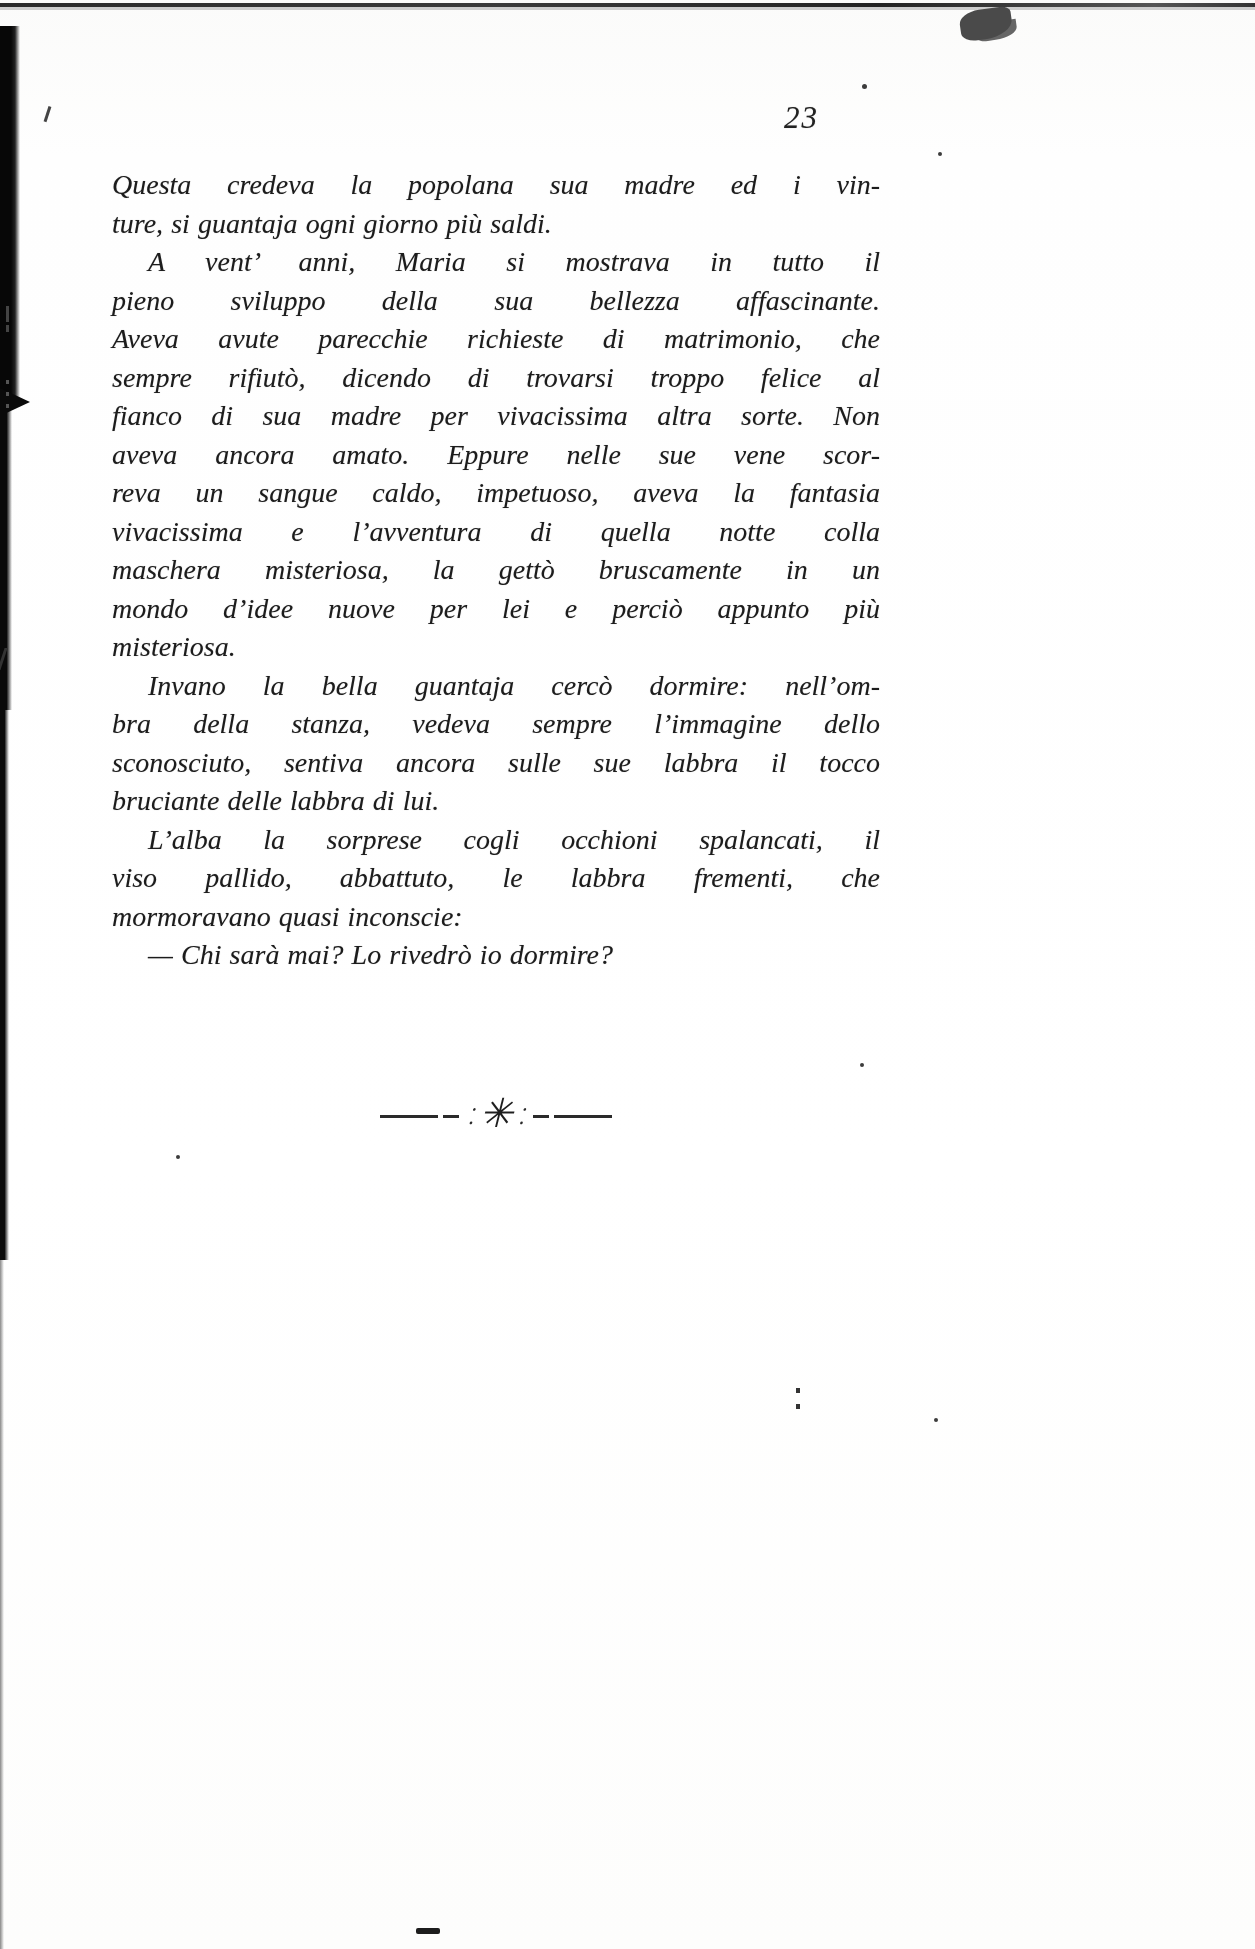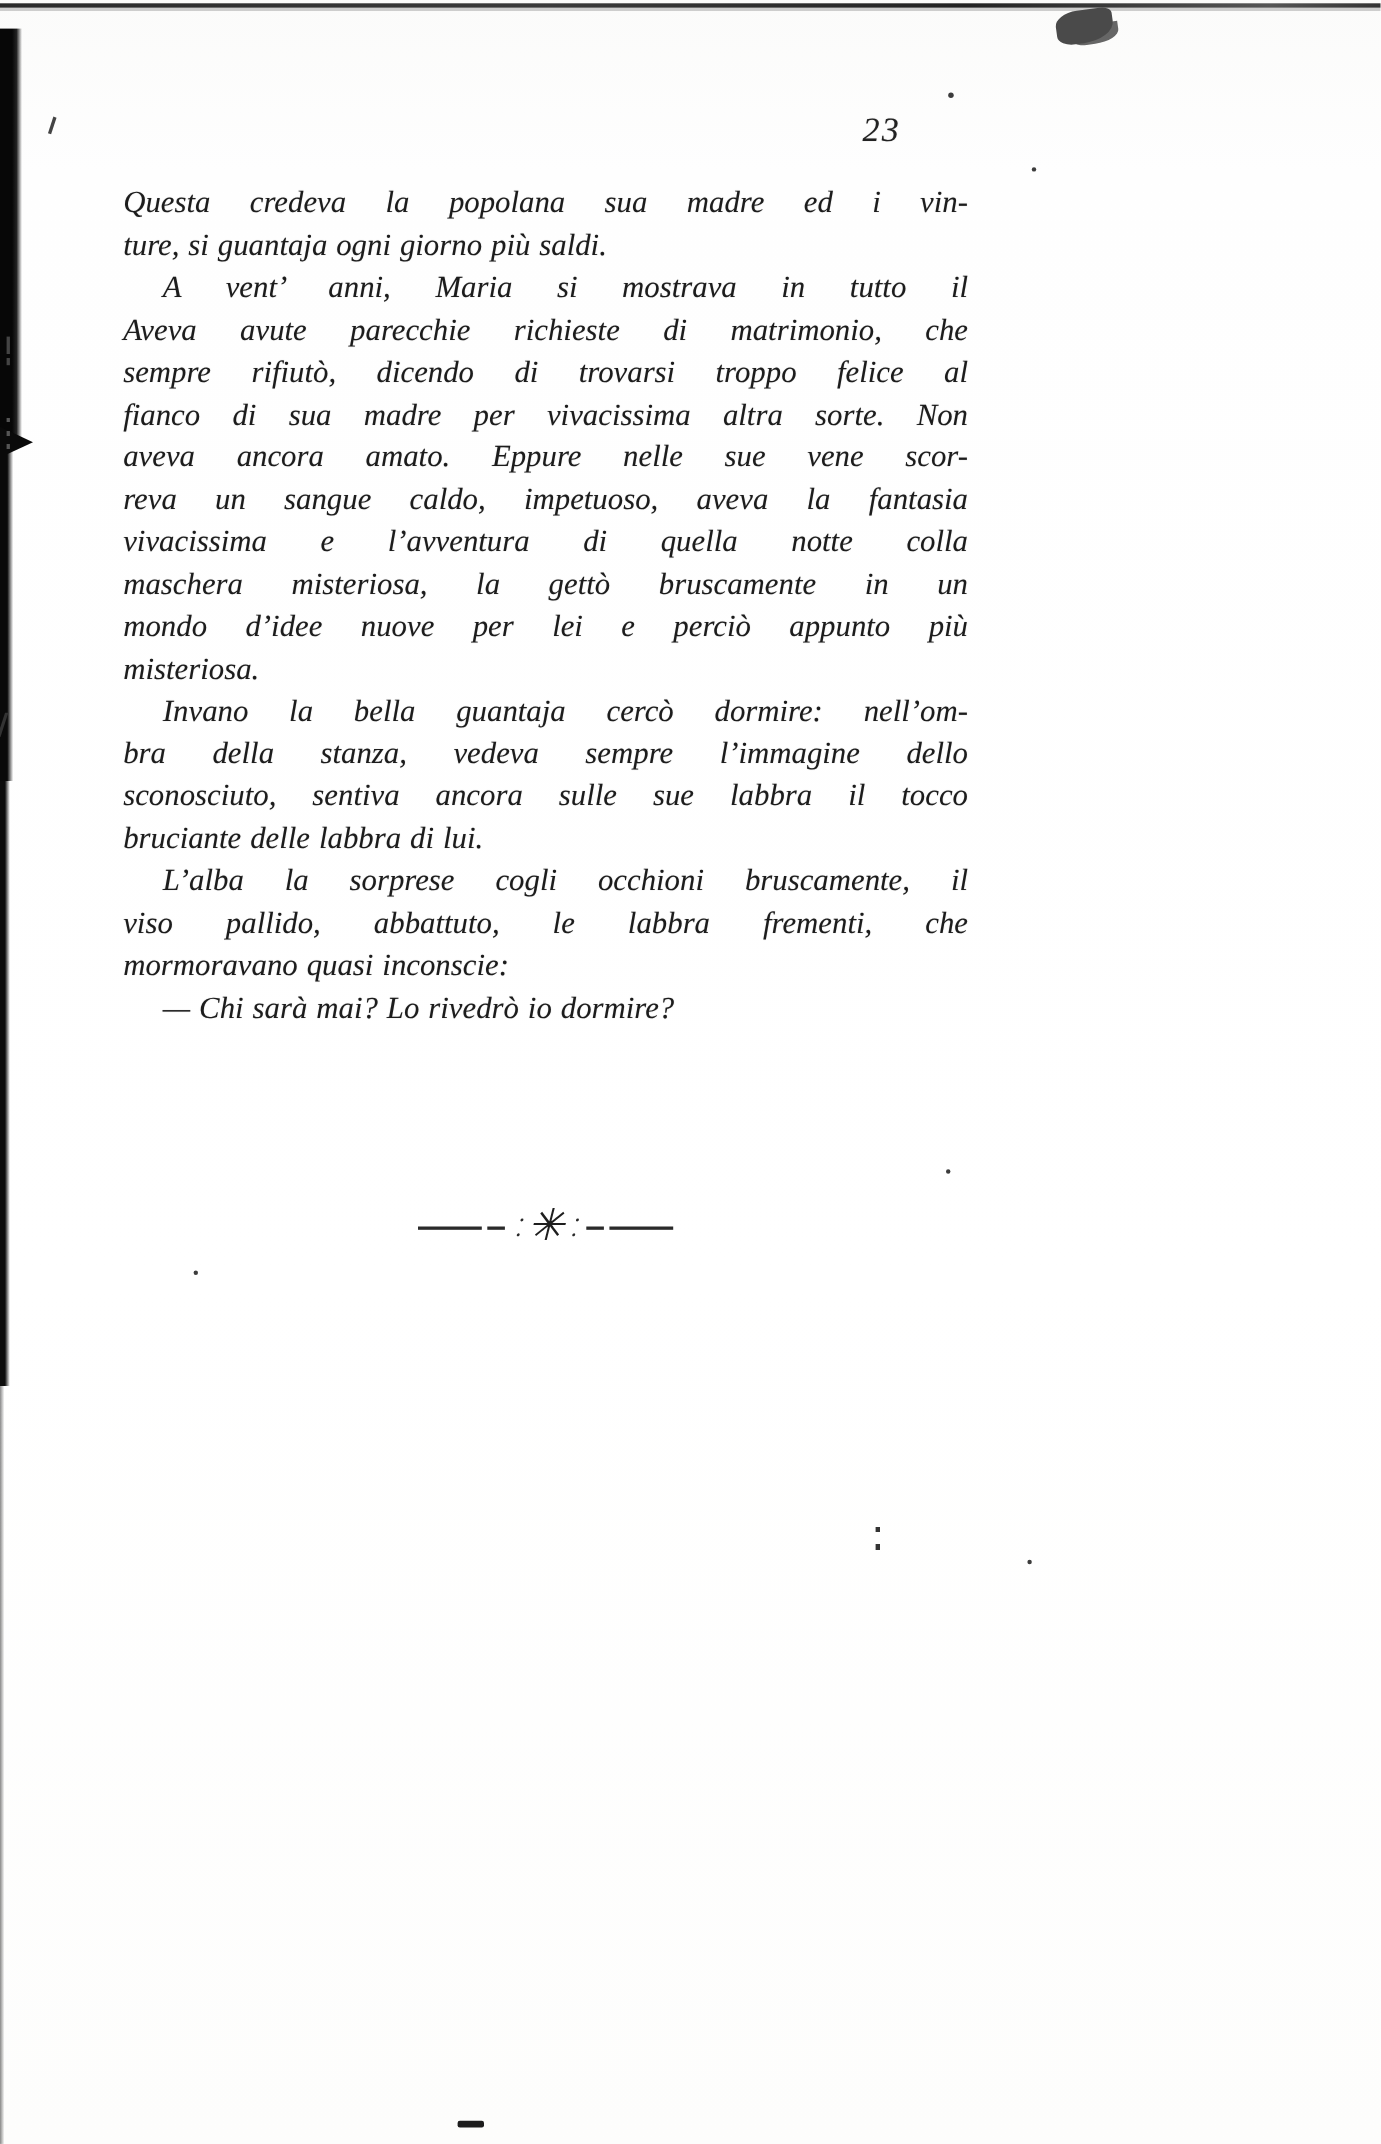--- a/index.html
+++ b/index.html
@@ -176,34 +176,35 @@
   <div class="dot dot-e"></div>
   <div class="mark-colon-right"></div>
   <div class="bottom-mark"></div>
 
   <div class="page-number">23</div>
 
   <div class="text-block">
       <div class="line">Questa credeva la popolana sua madre ed i vin-</div>
       <div class="line last">ture, si guantaja ogni giorno più saldi.</div>
       <div class="line indent">A vent’ anni, Maria si mostrava in tutto il</div>
+      <div class="line">pieno sviluppo della sua bellezza affascinante.</div>
       <div class="line">Aveva avute parecchie richieste di matrimonio, che</div>
       <div class="line">sempre rifiutò, dicendo di trovarsi troppo felice al</div>
       <div class="line">fianco di sua madre per vivacissima altra sorte. Non</div>
       <div class="line">aveva ancora amato. Eppure nelle sue vene scor-</div>
       <div class="line">reva un sangue caldo, impetuoso, aveva la fantasia</div>
       <div class="line">vivacissima e l’avventura di quella notte colla</div>
       <div class="line">maschera misteriosa, la gettò bruscamente in un</div>
       <div class="line">mondo d’idee nuove per lei e perciò appunto più</div>
       <div class="line last">misteriosa.</div>
       <div class="line indent">Invano la bella guantaja cercò dormire: nell’om-</div>
       <div class="line">bra della stanza, vedeva sempre l’immagine dello</div>
       <div class="line">sconosciuto, sentiva ancora sulle sue labbra il tocco</div>
       <div class="line last">bruciante delle labbra di lui.</div>
-      <div class="line indent">L’alba la sorprese cogli occhioni bruscamente, il</div>
+      <div class="line indent">L’alba la sorprese cogli occhioni spalancati, il</div>
       <div class="line">viso pallido, abbattuto, le labbra frementi, che</div>
       <div class="line last">mormoravano quasi inconscie:</div>
       <div class="line last indent">— Chi sarà mai? Lo rivedrò io dormire?</div>
     </div>
 
   <div class="ornament">
     <span class="orn-line long"></span>
     <span class="orn-line short"></span>
     <span class="orn-flourish">⁚</span>
     <span class="orn-star">✳</span>

